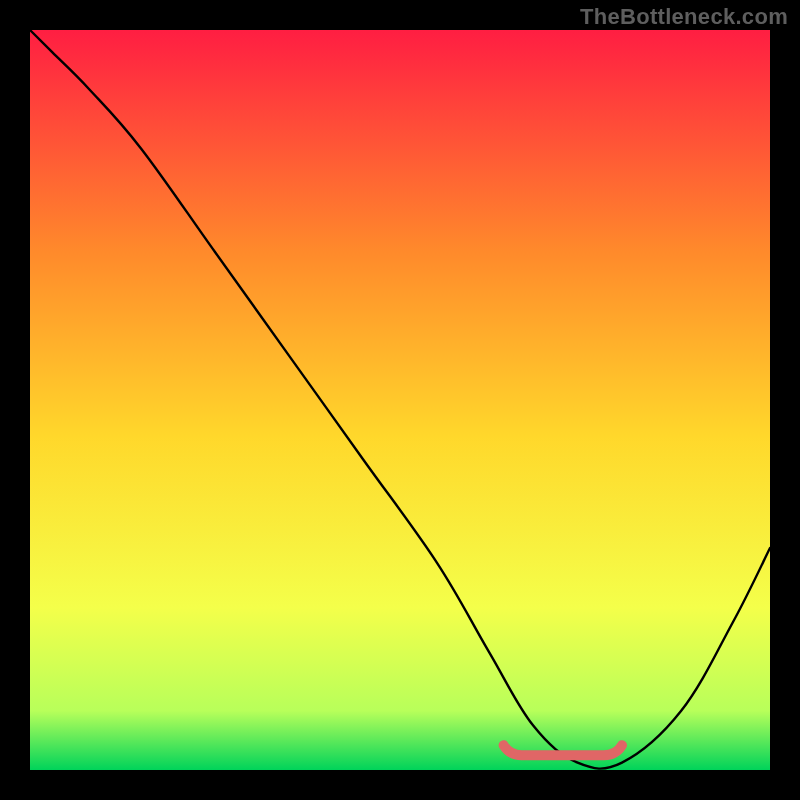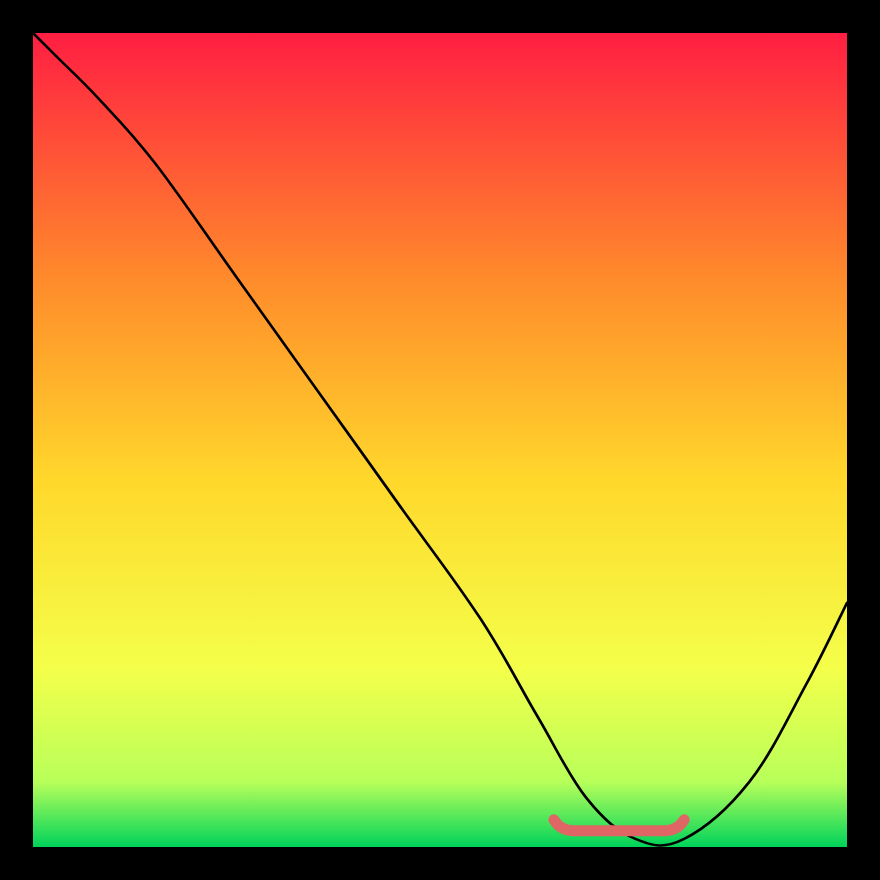--- a/index.html
+++ b/index.html
@@ -31,20 +31,21 @@
     position: absolute;
     top: 0;
     left: 0;
   }
 </style>
 </head>
 <body>
 
 <div class="frame">
 
+  <div class="watermark">TheBottleneck.com</div>
 
   <svg id="chart-svg" width="800" height="800" viewBox="0 0 800 800">
     <defs>
       <linearGradient id="bg-grad" x1="0" y1="0" x2="0" y2="1">
         <stop id="g0" offset="0%" stop-color="#ff1e42"></stop>
         <stop id="g1" offset="30%" stop-color="#ff8a2b"></stop>
         <stop id="g2" offset="55%" stop-color="#ffd82b"></stop>
         <stop id="g3" offset="78%" stop-color="#f4ff4a"></stop>
         <stop id="g4" offset="92%" stop-color="#b8ff5a"></stop>
         <stop id="g5" offset="100%" stop-color="#00d35a"></stop>

